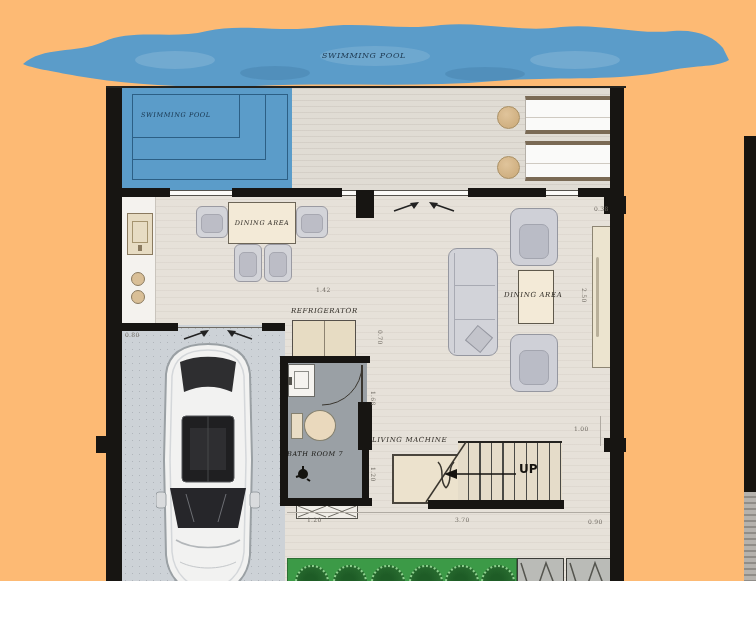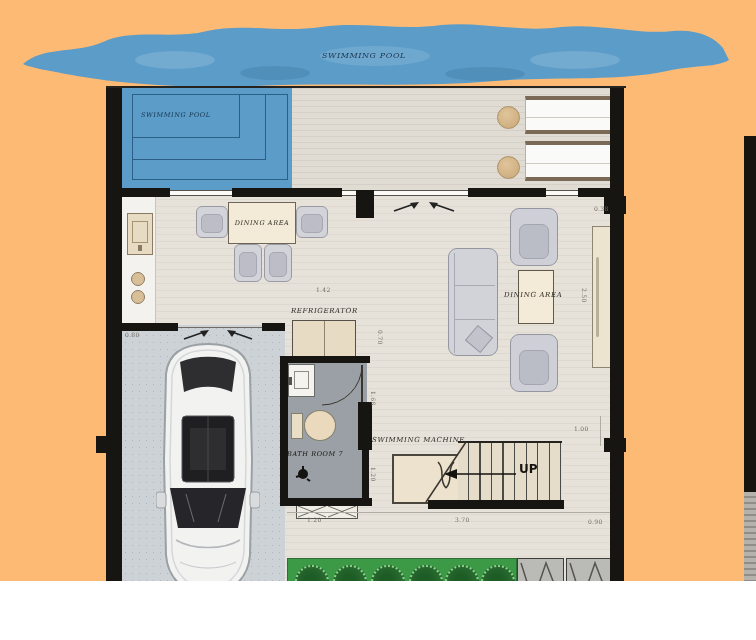--- a/index.html
+++ b/index.html
@@ -209,21 +209,21 @@
     <line x1="2" y1="13" x2="5" y2="12" stroke="#14130f" stroke-width="2"></line>
     <line x1="13" y1="15" x2="16" y2="17" stroke="#14130f" stroke-width="2"></line>
   </svg>
   <div class="lbl" style="left:287px;top:450px;font-size:6.5px;color:#14130f;">BATH ROOM 7</div>
 
   <svg class="abs" style="left:296px;top:504px;z-index:6;" width="62" height="15" viewBox="0 0 62 15">
     <rect x="0.5" y="0.5" width="61" height="14" fill="#f0ede7" stroke="#55534d"></rect>
     <path d="M2,2 L30,13 M30,2 L2,13 M32,2 L60,13 M60,2 L32,13" stroke="#6d6a62" stroke-width="1" fill="none"></path>
   </svg>
 
-  <div class="lbl" style="left:372px;top:436px;">SWIMMING MACHINE</div>
+  <div class="lbl" style="left:372px;top:436px;">LIVING MACHINE</div>
   <div class="abs" style="left:392px;top:454px;width:70px;height:50px;background:#ece2cd;border:2px solid #4a453d;z-index:6;"></div>
 
   <div class="abs" style="left:458px;top:441px;width:104px;height:61px;z-index:6;border-top:2px solid #24231f;
               background:var(--stair_tread);
               background-image:repeating-linear-gradient(to right, transparent 0 10px, #4a4a46 10px 11.5px);"></div>
   <svg class="abs" style="left:424px;top:440px;z-index:7;" width="46" height="64" viewBox="0 0 46 64">
     <line x1="2" y1="62" x2="42" y2="2" stroke="#3a362f" stroke-width="1.5"></line>
     <path d="M14,22 C22,30 14,40 22,48 M30,22 C22,30 30,40 22,48" fill="none" stroke="#3a362f" stroke-width="1.5"></path>
   </svg>
   <svg class="abs" style="left:444px;top:468px;z-index:10;" width="76" height="12" viewBox="0 0 76 12">

